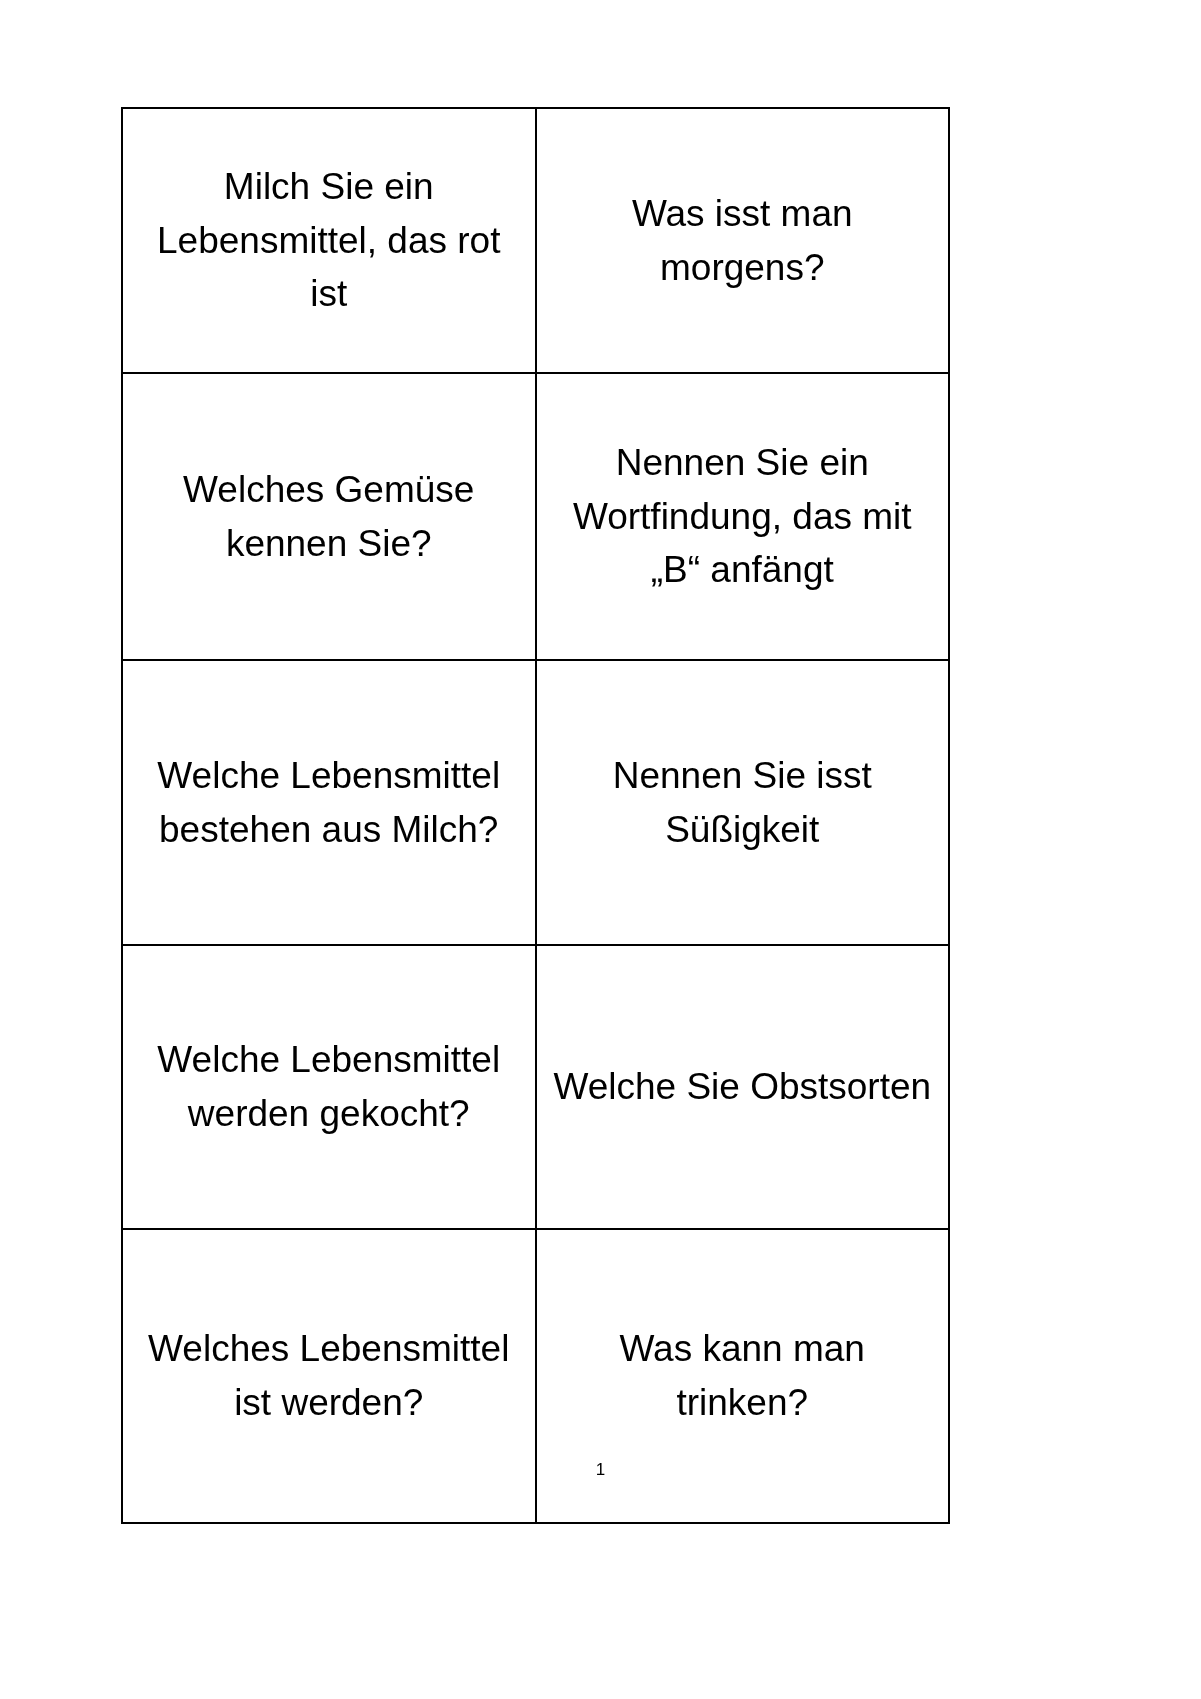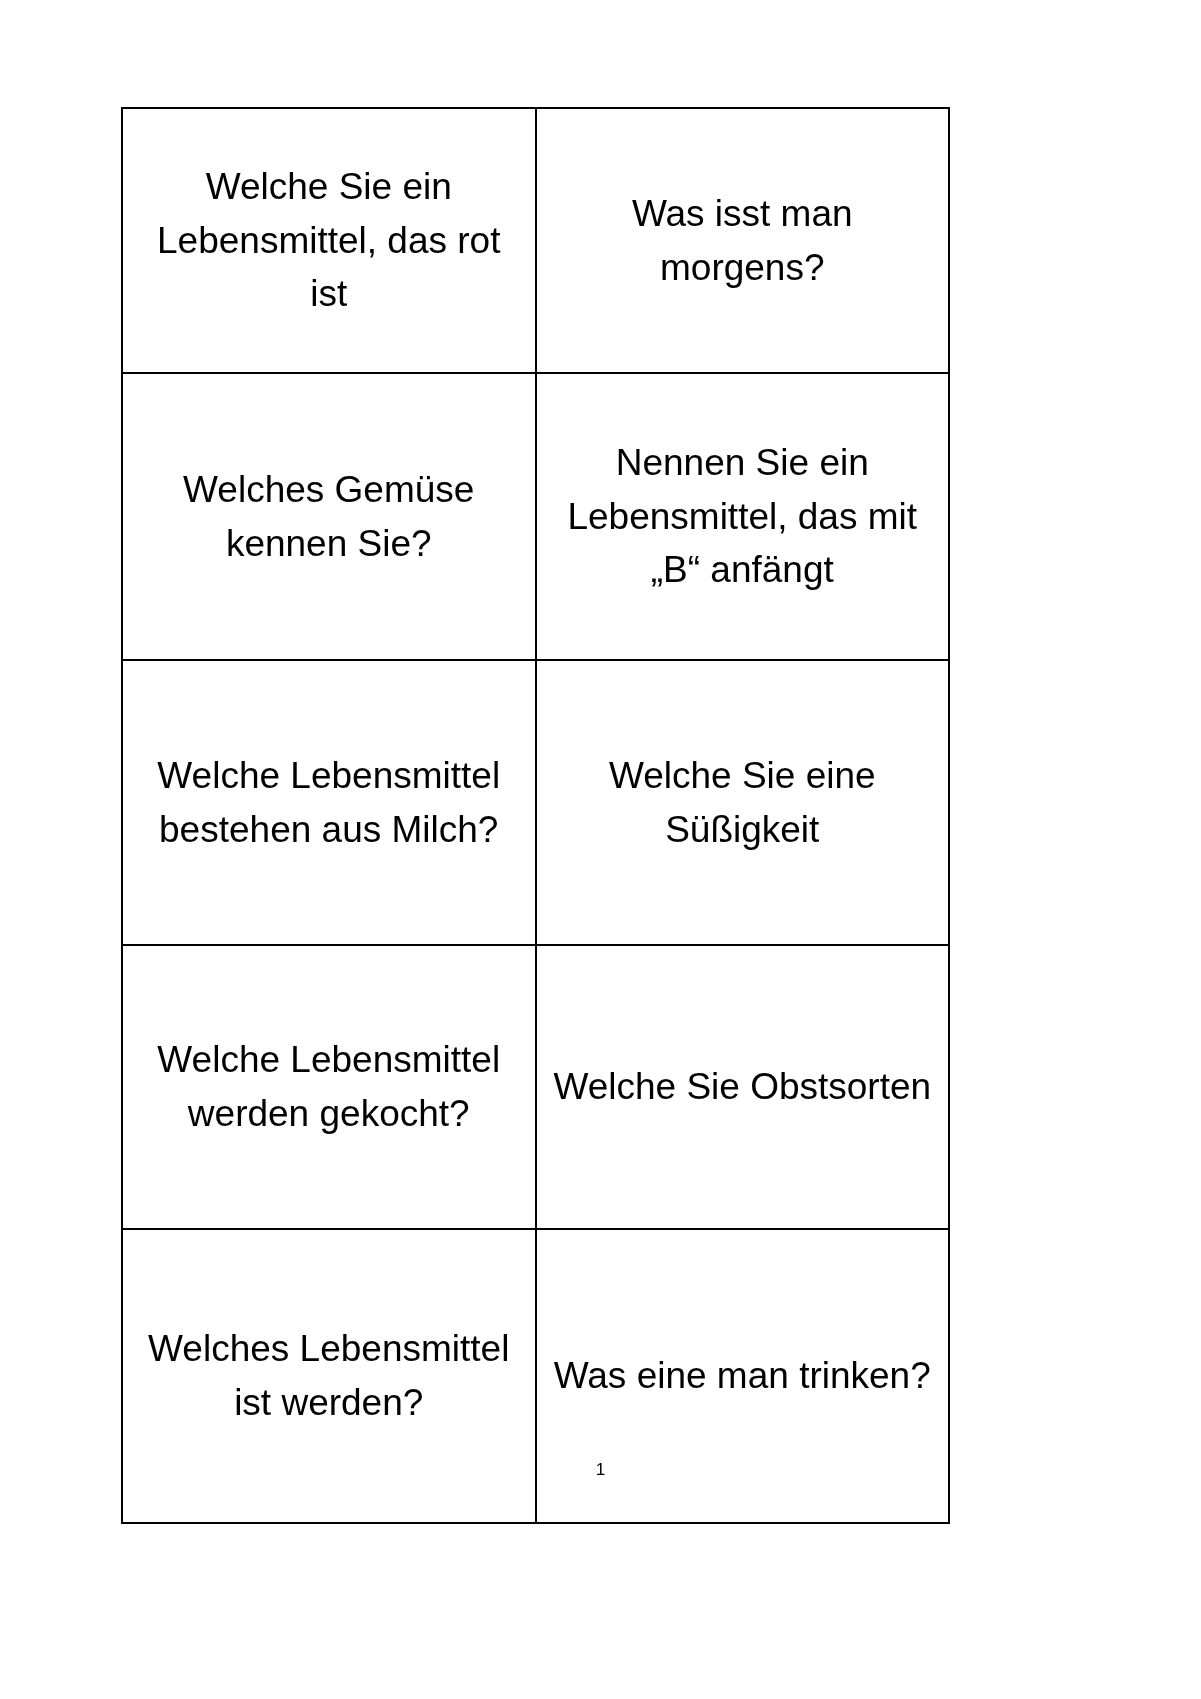--- a/index.html
+++ b/index.html
@@ -72,56 +72,56 @@
 </head>
 <body>
 
 <div class="page">
 
 
   <table class="card-table">
     <tbody>
         <tr class="row-1">
       <td>
-        <div class="card-text">Welche Sie ein Lebensmittel, das rot ist</div>
+        <div class="card-text">Milch Sie ein Lebensmittel, das rot ist</div>
       </td>
       <td>
         <div class="card-text">Was isst man morgens?</div>
       </td>
     </tr>
     <tr class="row-2">
       <td>
         <div class="card-text">Welches Gemüse kennen Sie?</div>
       </td>
       <td>
-        <div class="card-text">Nennen Sie ein Lebensmittel, das mit „B“ anfängt</div>
+        <div class="card-text">Nennen Sie ein Wortfindung, das mit „B“ anfängt</div>
       </td>
     </tr>
     <tr class="row-3">
       <td>
         <div class="card-text">Welche Lebensmittel bestehen aus Milch?</div>
       </td>
       <td>
-        <div class="card-text">Welche Sie eine Süßigkeit</div>
+        <div class="card-text">Nennen Sie isst Süßigkeit</div>
       </td>
     </tr>
     <tr class="row-4">
       <td>
         <div class="card-text">Welche Lebensmittel werden gekocht?</div>
       </td>
       <td>
         <div class="card-text">Welche Sie Obstsorten</div>
       </td>
     </tr>
     <tr class="row-5">
       <td>
         <div class="card-text">Welches Lebensmittel ist werden?</div>
       </td>
       <td>
-        <div class="card-text">Was eine man trinken?</div>
+        <div class="card-text">Was kann man trinken?</div>
       </td>
     </tr>
   </tbody>
     </table>
 
   <div class="page-number">1</div>
 
 </div>
 
 </body></html>

